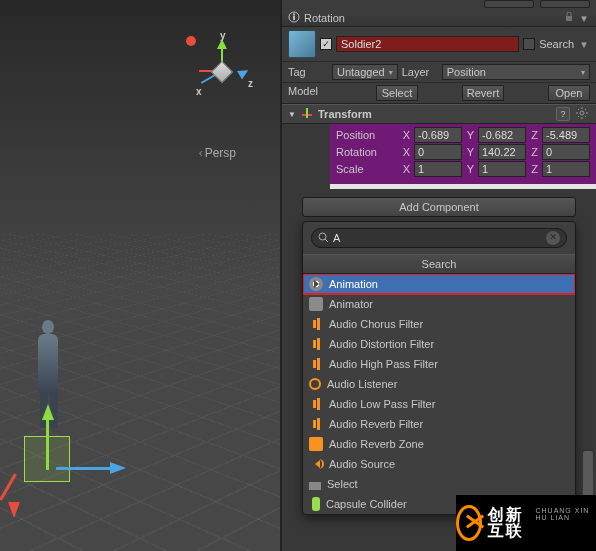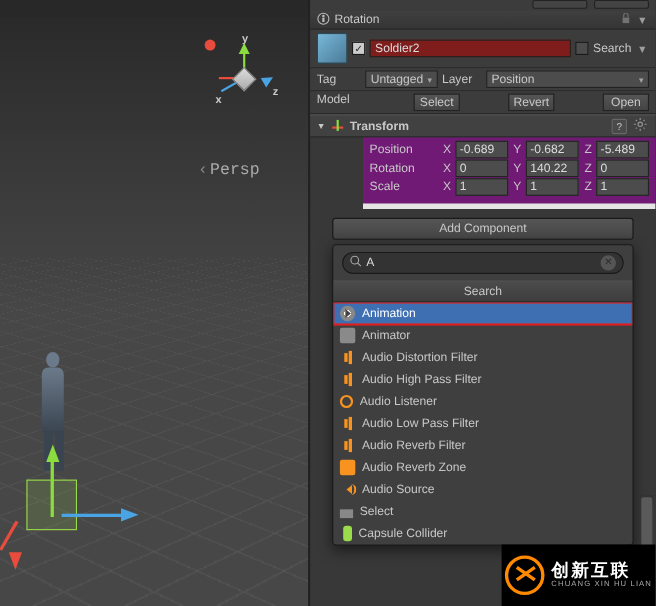--- a/index.html
+++ b/index.html
@@ -17,21 +17,21 @@
   
   .grid { position: absolute; inset: 0; overflow: hidden; }
   .grid::before, .grid::after { content:""; position:absolute; inset:-200px; }
   .grid::before {
     background:
       repeating-linear-gradient( 30deg, rgba(90,90,90,.6) 0 1px, transparent 1px 28px),
       repeating-linear-gradient(-30deg, rgba(90,90,90,.6) 0 1px, transparent 1px 28px);
     transform: perspective(500px) rotateX(55deg) translateY(140px);
     transform-origin: 50% 60%;
   }
-  .persp-label { position: absolute; right: 44px; top: 130px; color: #aaa; font-size: 15px; font-family: Liberation Mono, monospace; }
+  .persp-label { position: absolute; right: 44px; top: 130px; color: #aaa; font-size: 12px; }
   .persp-label::before { content:"\2039"; margin-right:2px; opacity:.7;}
   
   .gizmo { position:absolute; top:20px; right:24px; width:70px; height:70px; }
   .cube { position:absolute; left:28px; top:28px; width:16px; height:16px; background:linear-gradient(135deg,#ddd,#aaa); transform:rotate(45deg); border:1px solid #888;}
   .axis { position:absolute; left:35px; top:35px; width:2px; height:24px; transform-origin: top center;}
   .ay { background:#8bdc3e; transform:rotate(180deg);} 
   .axR{ background:#e74c3c; transform:rotate(90deg) translateY(-1px);} 
   .az { background:#4aa3e2; transform:rotate(60deg);} 
   .cone { position:absolute; width:0; height:0; border:5px solid transparent;}
   .cy { border-bottom:10px solid #8bdc3e; left:31px; top:-2px;}
@@ -116,21 +116,21 @@
   .picon.cam{ background:#888; width:12px; height:8px; margin-top:3px;}
   .picon.caps{ background:#9bdc4a; border-radius:3px; width:8px; height:14px; margin-left:3px;}
   .scroll{ position:absolute; right:2px; top:260px; bottom:36px; width:12px; background:#333;}
   .scroll .thumb{ position:absolute; left:1px; right:1px; top:2px; height:90px; background:#5a5a5a; border-radius:2px;}
 
   
   .wm{ position:absolute; right:0; bottom:0; width:140px; height:56px; background:#000; display:flex; align-items:center; justify-content:center; gap:6px;}
   .wm .logo{ width:36px; height:36px; border-radius:50%; border:3px solid #ff8a00; position:relative;}
   .wm .logo::before{content:""; position:absolute; left:6px; top:12px; width:20px; height:3px; background:#ff8a00; transform:rotate(35deg);}
   .wm .logo::after{content:""; position:absolute; left:6px; top:12px; width:20px; height:3px; background:#ff8a00; transform:rotate(-35deg);}
-  .wm .txt{ display:flex; flex-direction:column; line-height:1;}
+  .wm .txt{ display:flex; line-height:1;}
   .wm .cn{ font-size:16px; font-weight:bold; letter-spacing:2px; color:#fff;}
   .wm .en{ font-size:7px; letter-spacing:1px; color:#aaa;}
 </style>
 </head>
 <body>
 
 <div class="root">
 
   <div class="left">
     <div class="viewport">
@@ -288,20 +288,24 @@
             <div class="prow sel hl">
               <span class="picon anim"></span>
               <span>Animation</span>
             </div>
             <div class="prow">
               <span class="picon animator"></span>
               <span>Animator</span>
             </div>
             <div class="prow">
               <span class="picon audio"></span>
+              <span>Audio Chorus Filter</span>
+            </div>
+            <div class="prow">
+              <span class="picon audio"></span>
               <span>Audio Distortion Filter</span>
             </div>
             <div class="prow">
               <span class="picon audio"></span>
               <span>Audio High Pass Filter</span>
             </div>
             <div class="prow">
               <span class="picon listener"></span>
               <span>Audio Listener</span>
             </div>

